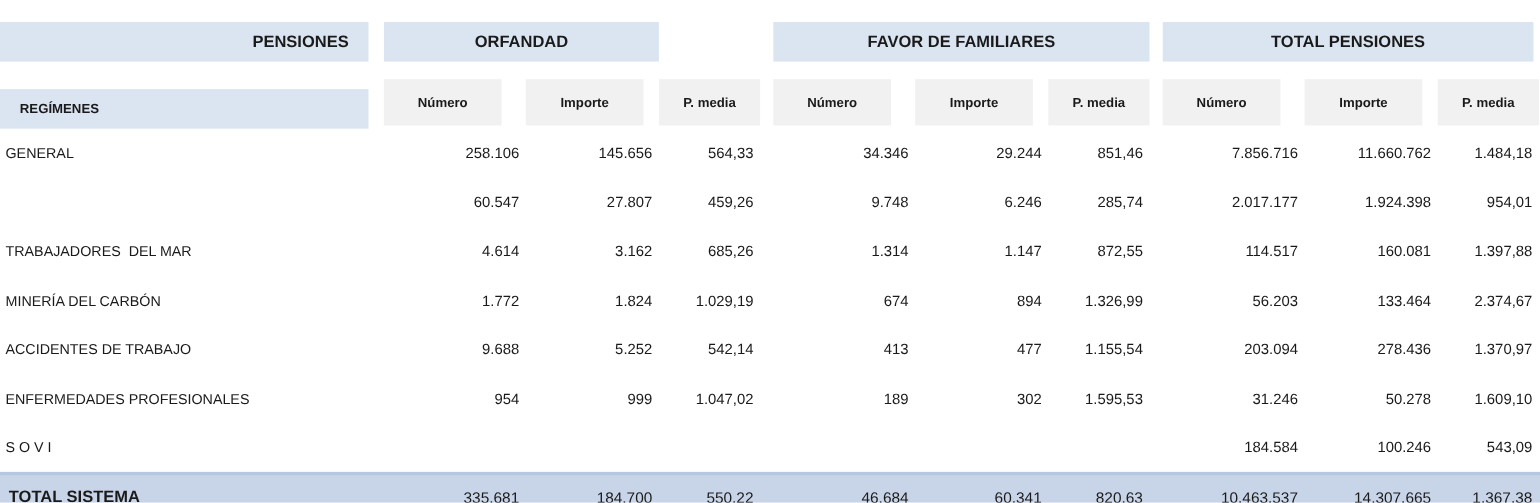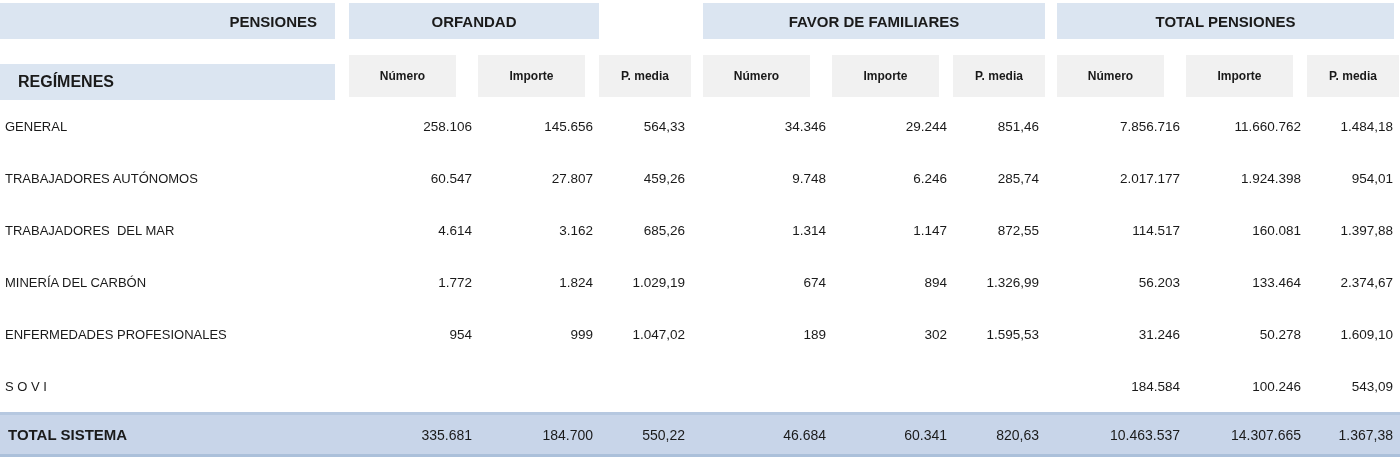--- a/index.html
+++ b/index.html
@@ -6,21 +6,21 @@
   body {
     background: #ffffff;
     font-family: "Liberation Sans", sans-serif;
     color: #1a1a1a;
   }
   .sheet {
     position: relative;
     width: 1400px;
     height: 457px;
     background: #ffffff;
-    padding-top: 3px;
+    padding-top: 20px;
     overflow: hidden;
   }
   .grid {
     display: grid;
     grid-template-columns: 335px 14px 107px 22px 107px 14px 92px 12px 107px 22px 107px 14px 92px 12px 107px 22px 107px 14px 92px;
   }
   
   .header-row { height: 36px; }
   .box-blue { background: var(--blue, #dbe5f1); }
   .corner {
@@ -35,21 +35,21 @@
   }
   .g1 { grid-column: 3 / 7; }
   .g2 { grid-column: 9 / 14; }
   .g3 { grid-column: 15 / 20; margin-right: 5px; }
   
   .subheader-row { height: 48px; margin-top: 13px; }
   .rowhdr {
     grid-column: 1 / 2;
     display: flex; align-items: center;
     padding-left: 18px;
-    font-weight: bold; font-size: 16px; margin-top: 12px;
+    font-weight: bold; font-size: 12px; margin-top: 12px;
   }
   .colhdr {
     background: var(--gray, #f1f1f1);
     height: 42px; align-self: center;
     display: flex; align-items: center; justify-content: center;
     font-weight: bold; font-size: 12px;
   }
   .h0 { grid-column: 3 / 4; }  .h1 { grid-column: 5 / 6; }  .h2 { grid-column: 7 / 8; }
   .h3 { grid-column: 9 / 10; } .h4 { grid-column: 11 / 12; }.h5 { grid-column: 13 / 14; }
   .h6 { grid-column: 15 / 16; }.h7 { grid-column: 17 / 18; }.h8 { grid-column: 19 / 20; }
@@ -119,21 +119,20 @@
         <div class="num c1">145.656</div>
         <div class="num c2">564,33</div>
         <div class="num c3">34.346</div>
         <div class="num c4">29.244</div>
         <div class="num c5">851,46</div>
         <div class="num c6">7.856.716</div>
         <div class="num c7">11.660.762</div>
         <div class="num c8">1.484,18</div>
       </div>
       <div class="grid data-row">
-        <div class="row-label">TRABAJADORES AUTÓNOMOS</div>
         <div class="num c0">60.547</div>
         <div class="num c1">27.807</div>
         <div class="num c2">459,26</div>
         <div class="num c3">9.748</div>
         <div class="num c4">6.246</div>
         <div class="num c5">285,74</div>
         <div class="num c6">2.017.177</div>
         <div class="num c7">1.924.398</div>
         <div class="num c8">954,01</div>
       </div>
@@ -153,20 +152,32 @@
         <div class="row-label">MINERÍA DEL CARBÓN</div>
         <div class="num c0">1.772</div>
         <div class="num c1">1.824</div>
         <div class="num c2">1.029,19</div>
         <div class="num c3">674</div>
         <div class="num c4">894</div>
         <div class="num c5">1.326,99</div>
         <div class="num c6">56.203</div>
         <div class="num c7">133.464</div>
         <div class="num c8">2.374,67</div>
+      </div>
+      <div class="grid data-row">
+        <div class="row-label">ACCIDENTES DE TRABAJO</div>
+        <div class="num c0">9.688</div>
+        <div class="num c1">5.252</div>
+        <div class="num c2">542,14</div>
+        <div class="num c3">413</div>
+        <div class="num c4">477</div>
+        <div class="num c5">1.155,54</div>
+        <div class="num c6">203.094</div>
+        <div class="num c7">278.436</div>
+        <div class="num c8">1.370,97</div>
       </div>
       <div class="grid data-row">
         <div class="row-label">ENFERMEDADES PROFESIONALES</div>
         <div class="num c0">954</div>
         <div class="num c1">999</div>
         <div class="num c2">1.047,02</div>
         <div class="num c3">189</div>
         <div class="num c4">302</div>
         <div class="num c5">1.595,53</div>
         <div class="num c6">31.246</div>

